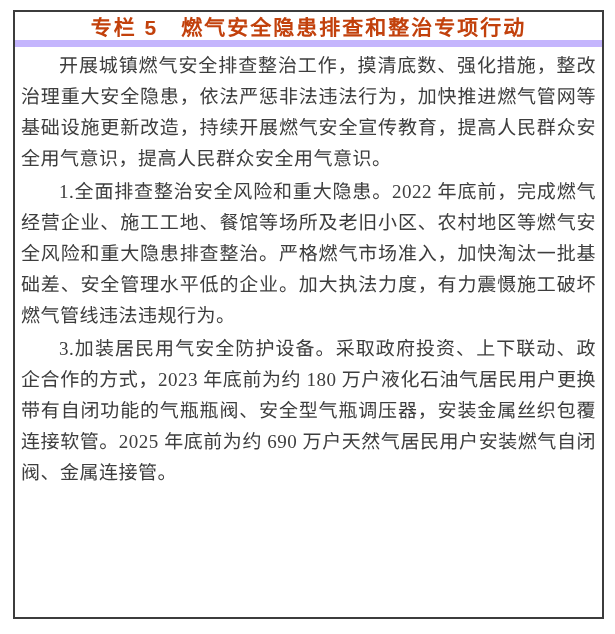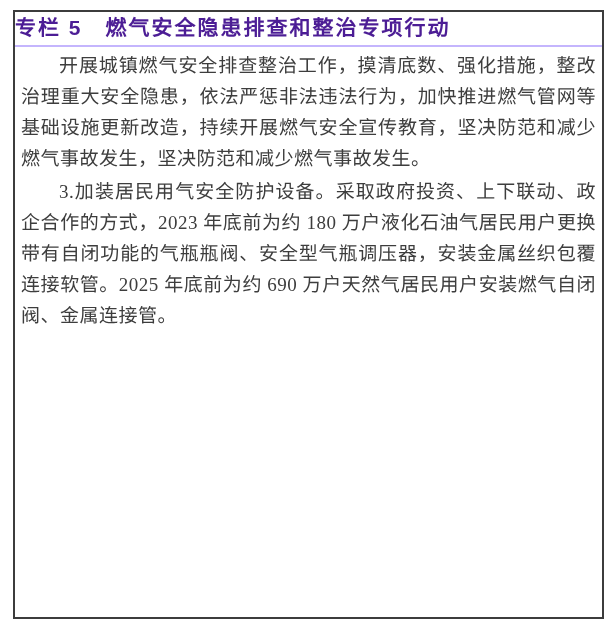--- a/index.html
+++ b/index.html
@@ -22,26 +22,27 @@
     top: 10px;
     width: 591px;
     height: 609px;
     border: 2px solid #3c3c3c;
     background: #ffffff;
     overflow: hidden;
   }
   .column-title {
     height: 35px;
     line-height: 32px;
+    text-align: center;
     font-family: "Liberation Sans", sans-serif;
     font-weight: 700;
     font-size: 21px;
-    color: #4c1d95;
+    color: #c2410c;
     letter-spacing: 2px;
-    border-bottom: 2px solid #c4b5fd;
+    border-bottom: 7px solid #c4b5fd;
   }
   .column-body {
     padding: 3px 6px 0 6px;
     font-family: "Liberation Serif", serif;
     font-size: 19px;
     line-height: 31px;
     color: #3d3d3d;
     text-align: justify;
     text-justify: inter-character;
     letter-spacing: 0.5px;
@@ -51,18 +52,19 @@
     text-indent: 2em;
   }
 </style>
 </head>
 <body>
 
 <div class="page">
   <div class="column-box">
     <div class="column-title">专栏 5　燃气安全隐患排查和整治专项行动</div>
     <div class="column-body">
-      <p class="para">开展城镇燃气安全排查整治工作，摸清底数、强化措施，整改治理重大安全隐患，依法严惩非法违法行为，加快推进燃气管网等基础设施更新改造，持续开展燃气安全宣传教育，坚决防范和减少燃气事故发生，坚决防范和减少燃气事故发生。</p>
+      <p class="para">开展城镇燃气安全排查整治工作，摸清底数、强化措施，整改治理重大安全隐患，依法严惩非法违法行为，加快推进燃气管网等基础设施更新改造，持续开展燃气安全宣传教育，提高人民群众安全用气意识，提高人民群众安全用气意识。</p>
+      <p class="para">1.全面排查整治安全风险和重大隐患。2022 年底前，完成燃气经营企业、施工工地、餐馆等场所及老旧小区、农村地区等燃气安全风险和重大隐患排查整治。严格燃气市场准入，加快淘汰一批基础差、安全管理水平低的企业。加大执法力度，有力震慑施工破坏燃气管线违法违规行为。</p>
       <p class="para">3.加装居民用气安全防护设备。采取政府投资、上下联动、政企合作的方式，2023 年底前为约 180 万户液化石油气居民用户更换带有自闭功能的气瓶瓶阀、安全型气瓶调压器，安装金属丝织包覆连接软管。2025 年底前为约 690 万户天然气居民用户安装燃气自闭阀、金属连接管。</p>
 
     </div>
   </div>
 </div>
 
 </body></html>

